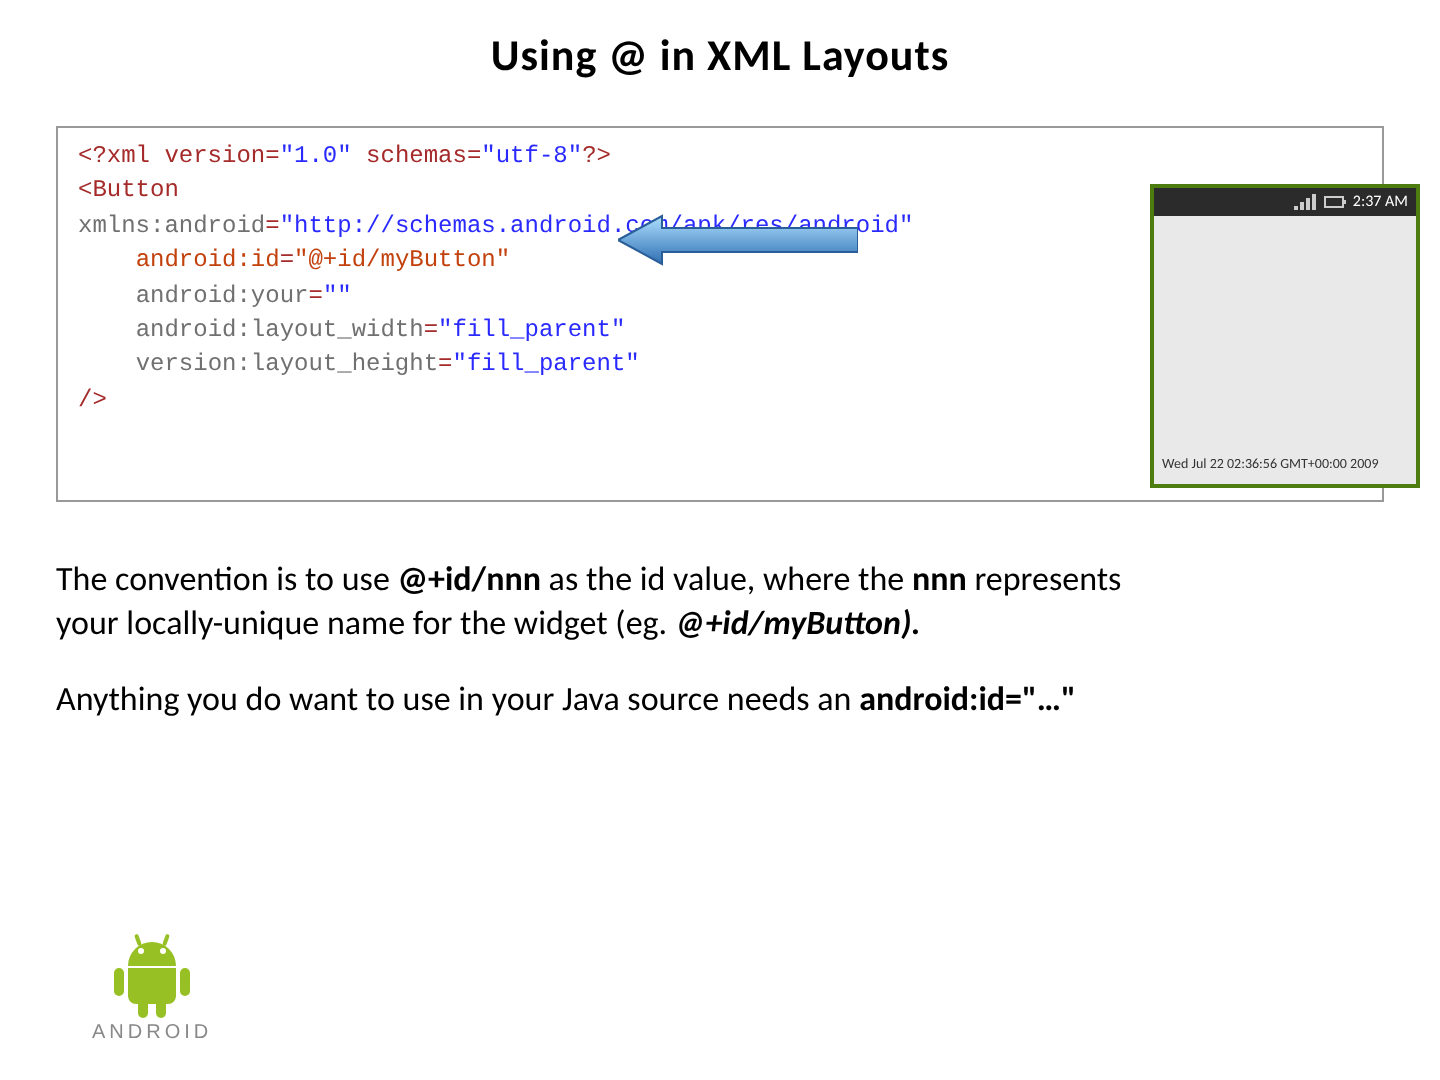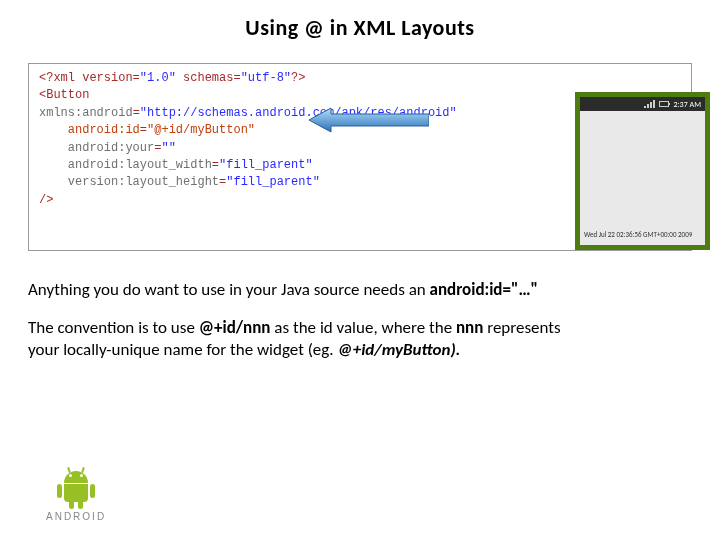--- a/index.html
+++ b/index.html
@@ -54,21 +54,21 @@
     width: 120px;
     height: 28px;
     pointer-events: none;
   }
 
   .phone {
     position: absolute;
     right: 10px;
     top: 92px;
     width: 135px;
-    border: 5px solid #4d7c0f;
+    border: 2px solid #4d7c0f;
     background: #e9e9e9;
     box-shadow: 0 0 0 1px #ccc inset;
   }
   .phone .statusbar {
     height: 14px;
     background: #2b2b2b;
     color: #fff;
     font-size: 8px;
     display: flex;
     justify-content: flex-end;
@@ -217,24 +217,24 @@
       <span class="batt"></span>
       <span>2:37 AM</span>
     </div>
     <div class="screen">
       <div class="date">Wed Jul 22 02:36:56 GMT+00:00 2009</div>
     </div>
   </div>
 
   <div class="body-text">
     <p>
-      <span>Anything you do want to use in your Java source needs an </span><strong>android:id="…"</strong>
+      <span>The convention is to use </span><strong>@+id/nnn</strong><span> as the id value, where the </span><strong>nnn</strong><span> represents your locally-unique name for the widget (eg. </span><em class="bold">@+id/myButton</em><em class="bold">).</em>
     </p>
     <p>
-      <span>The convention is to use </span><strong>@+id/nnn</strong><span> as the id value, where the </span><strong>nnn</strong><span> represents your locally-unique name for the widget (eg. </span><em class="bold">@+id/myButton</em><em class="bold">).</em>
+      <span>Anything you do want to use in your Java source needs an </span><strong>android:id="…"</strong>
     </p>
   </div>
 
   <div class="logo">
     <div class="android-bot">
       <div class="head"></div>
       <div class="eye l"></div>
         <div class="eye r"></div>
       <div class="body"></div>
       <div class="arm l"></div>

